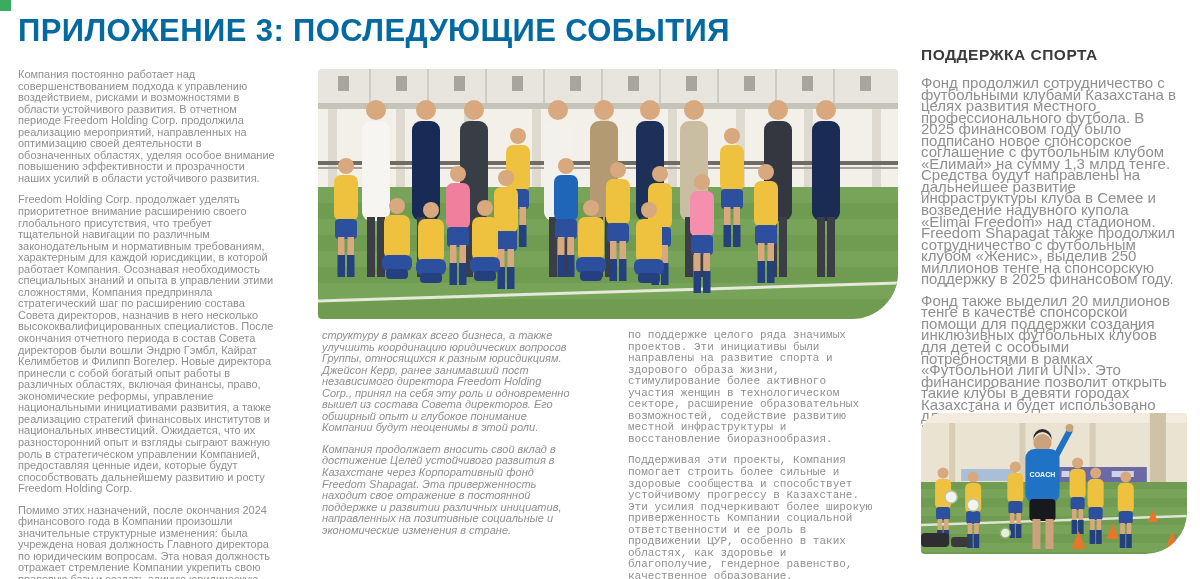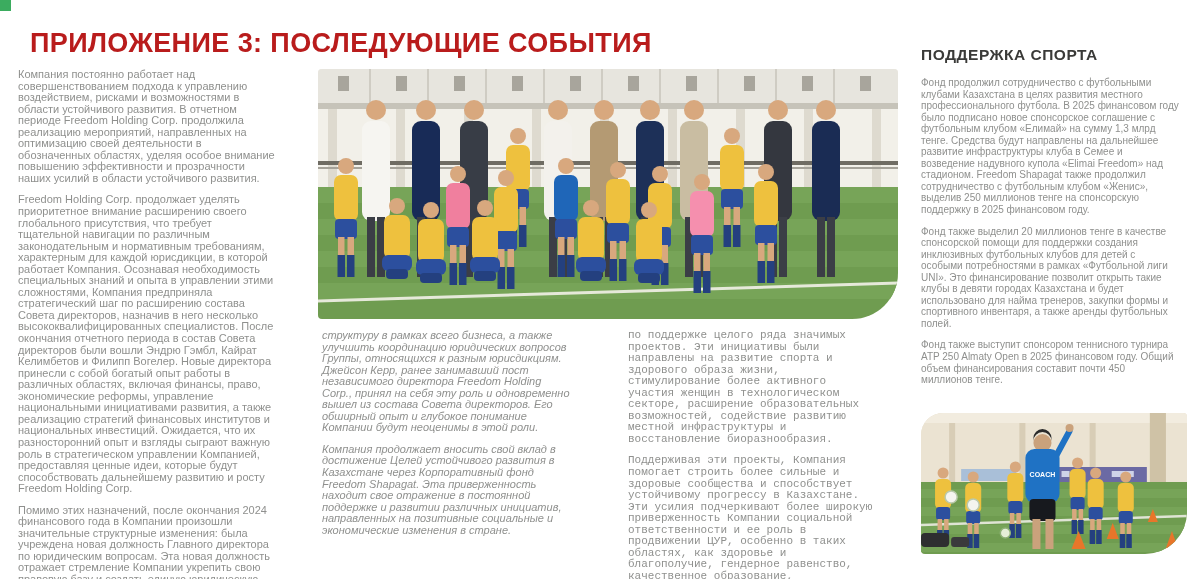--- a/index.html
+++ b/index.html
@@ -1,29 +1,29 @@
 <!DOCTYPE html>
 <html><head>
 <meta charset="utf-8">
 <style>
   html,body{margin:0;padding:0;background:#ffffff;}
   .page{position:relative;width:1200px;height:579px;background:#ffffff;overflow:hidden;
         font-family:"Liberation Sans",sans-serif;}
   .accent-sq{position:absolute;left:0;top:0;width:11px;height:11px;background:#3BAC5F;}
-  .title{position:absolute;left:18px;top:16px;margin:12px;font-size:27px;line-height:30px;
-         font-weight:bold;color:#b91c1c;letter-spacing:.4px;white-space:nowrap;}
+  .title{position:absolute;left:18px;top:16px;margin:0;font-size:31px;line-height:30px;
+         font-weight:bold;color:#0369a1;letter-spacing:.4px;white-space:nowrap;}
   .body-col{position:absolute;color:#8F908E;font-size:11px;line-height:11.55px;}
   .body-col p{margin:0 0 10px 0;}
   .col-left{left:18px;top:69px;width:257px;}
   .col-mid1{left:322px;top:330px;width:250px;font-style:italic;}
   .col-mid2{left:628px;top:330px;width:250px;font-family:Liberation Mono, monospace;}
   .sidebar{position:absolute;left:921px;top:46px;width:258px;}
   .sidebar-heading{margin:0 0 13px 0;font-size:15.5px;line-height:18px;font-weight:bold;
                    color:#3A3A38;letter-spacing:.5px;}
-  .sidebar-text{color:#8F908E;font-size:10px;line-height:11.55px;}
+  .sidebar-text{color:#8F908E;font-size:15px;line-height:11.55px;}
   .sidebar-text p{margin:0 0 10px 0;}
   .photo-main{position:absolute;left:318px;top:69px;width:580px;height:250px;
               border-radius:4px 4px 46px 4px;overflow:hidden;background:#f2f0e9;}
   .photo-side{position:absolute;left:921px;top:413px;width:266px;height:141px;
               border-radius:22px 4px 42px 4px;overflow:hidden;background:#ebe3d2;}
   .photo-main svg,.photo-side svg{display:block;width:100%;height:100%;}
 </style>
 </head>
 <body>
 

